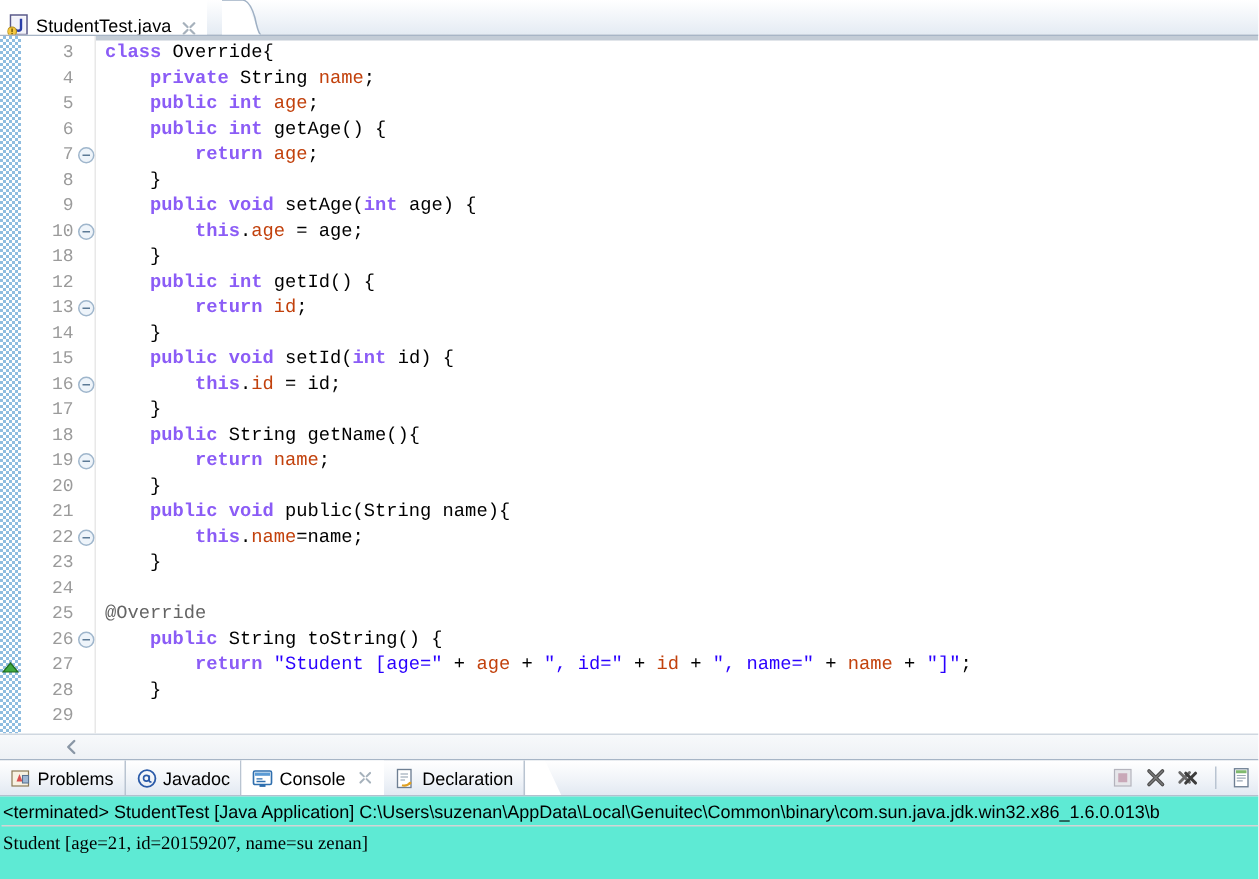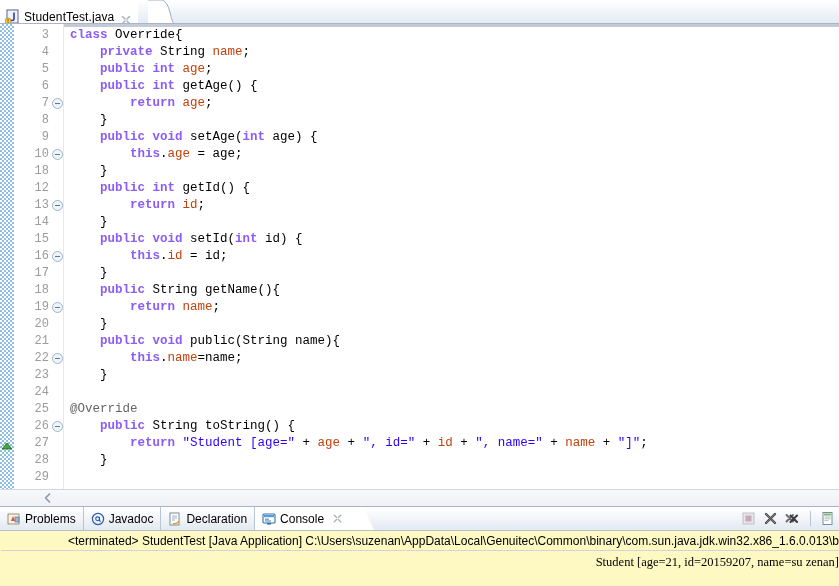--- a/index.html
+++ b/index.html
@@ -225,25 +225,24 @@
     gap: 7px;
     padding-right: 3px;
   }
   .tool-icon { width: 15px; height: 15px; position: relative; }
   .tool-sep {
     width: 1px; height: 15px; background: #b9c4d1; margin: 0 3px;
   }
 
   .console-body {
     flex: 1 1 auto;
-    background: #fef9c3;
+    background: #5eead4;
     padding: 2px 0 0 1px;
     overflow: hidden;
     position: relative;
-    text-align: right;
   }
   .console-line {
     font-family: "Liberation Sans", sans-serif;
     font-size: 12px;
     color: #000000;
     white-space: nowrap;
     line-height: 16px;
     padding-left: 1px;
   }
   .console-line.mono {
@@ -377,40 +376,40 @@
           <span>Problems</span>
         </div>
         <div class="ctab">
           <span class="ctab-icon"><svg width="14" height="14" viewBox="0 0 14 14">
               <circle cx="7" cy="7" r="5.6" fill="none" stroke="#2a5aa8" stroke-width="1.2"></circle>
               <circle cx="6.6" cy="6.8" r="1.9" fill="none" stroke="#2a5aa8" stroke-width="1.1"></circle>
               <path d="M8.5 5 L8.5 8.3 Q8.5 9.6 10 9.2" fill="none" stroke="#2a5aa8" stroke-width="1.1"></path>
             </svg></span>
           <span>Javadoc</span>
         </div>
+        <div class="ctab active">
+          <span class="ctab-icon"><svg width="14" height="14" viewBox="0 0 14 14">
+              <rect x="1" y="2" width="12" height="9" rx="1" fill="#ffffff" stroke="#2f6fae" stroke-width="1.1"></rect>
+              <rect x="2" y="3" width="10" height="2.2" fill="#5b9bd5"></rect>
+              <path d="M3 7.2 h4 M3 9 h6" stroke="#2f6fae" stroke-width="0.9"></path>
+              <rect x="5" y="11" width="4" height="1.6" fill="#2f6fae"></rect>
+            </svg></span>
+          <span>Console</span>
+          <span class="ctab-close"><svg width="11" height="11" viewBox="0 0 12 12">
+              <path d="M2.5 2.5 L5 5 M7 5 L9.5 2.5 M2.5 9.5 L5 7 M7 7 L9.5 9.5" stroke="#5d7285" stroke-width="1.5" fill="none" stroke-linecap="round"></path>
+            </svg></span>
+        </div>
         <div class="ctab">
           <span class="ctab-icon"><svg width="14" height="14" viewBox="0 0 14 14">
               <rect x="2" y="1" width="9" height="12" fill="#ffffff" stroke="#6e7f93" stroke-width="0.9"></rect>
               <path d="M4 4 h5 M4 6 h5 M4 8 h3" stroke="#8c9bab" stroke-width="0.8"></path>
               <path d="M5 11.5 Q8 12.5 11 9.5" fill="none" stroke="#e0a020" stroke-width="1.5"></path>
               <path d="M11 9.5 L9.3 9.4 L10.9 11.2 Z" fill="#e0a020"></path>
             </svg></span>
           <span>Declaration</span>
-        </div>
-        <div class="ctab active">
-          <span class="ctab-icon"><svg width="14" height="14" viewBox="0 0 14 14">
-              <rect x="1" y="2" width="12" height="9" rx="1" fill="#ffffff" stroke="#2f6fae" stroke-width="1.1"></rect>
-              <rect x="2" y="3" width="10" height="2.2" fill="#5b9bd5"></rect>
-              <path d="M3 7.2 h4 M3 9 h6" stroke="#2f6fae" stroke-width="0.9"></path>
-              <rect x="5" y="11" width="4" height="1.6" fill="#2f6fae"></rect>
-            </svg></span>
-          <span>Console</span>
-          <span class="ctab-close"><svg width="11" height="11" viewBox="0 0 12 12">
-              <path d="M2.5 2.5 L5 5 M7 5 L9.5 2.5 M2.5 9.5 L5 7 M7 7 L9.5 9.5" stroke="#5d7285" stroke-width="1.5" fill="none" stroke-linecap="round"></path>
-            </svg></span>
         </div>
         <div class="ctab-curve"></div>
         <div class="ctab-spacer"></div>
         <div class="console-tools">
           <span class="tool-icon" title="Terminate"><svg width="15" height="15" viewBox="0 0 15 15">
               <rect x="2" y="2" width="11" height="11" fill="#e6e6ea" stroke="#b4b4bd" stroke-width="0.8"></rect>
               <rect x="4.5" y="4.5" width="6" height="6" fill="#c9a8b8"></rect>
             </svg></span>
           <span class="tool-icon" title="Remove Launch"><svg width="15" height="15" viewBox="0 0 15 15">
               <path d="M3 3 L12 12 M12 3 L3 12" stroke="#4a4a4a" stroke-width="2.4" stroke-linecap="round"></path>

